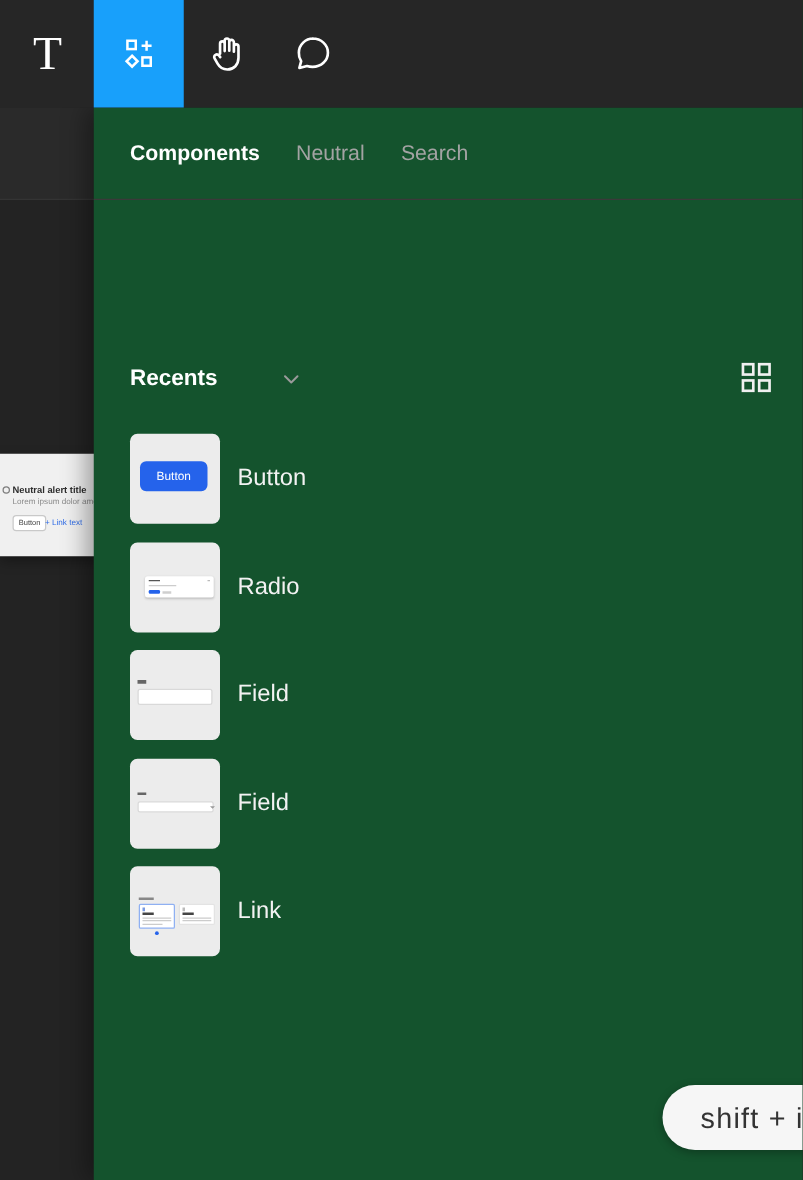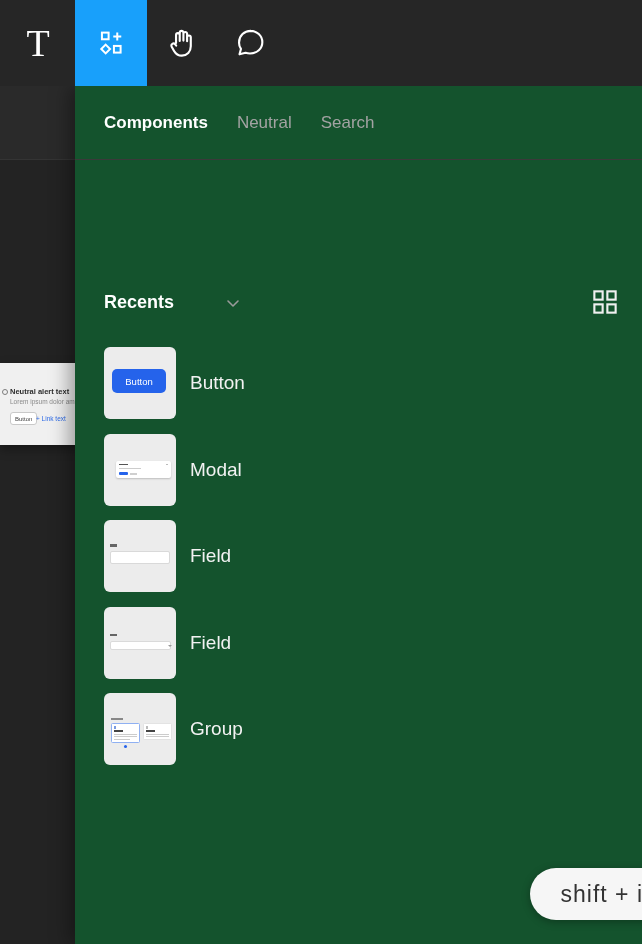--- a/index.html
+++ b/index.html
@@ -162,21 +162,21 @@
       <svg width="34" height="34" viewBox="0 0 24 24">
         <path d="M12 3.4c4.9 0 8.7 3.5 8.7 8s-3.8 8-8.7 8c-1.1 0-2.2-.2-3.1-.5L4.6 20l1-3.8a7.7 7.7 0 0 1-1.3-4.8c0-4.5 3.8-8 8-8z" fill="none" stroke="#fff" stroke-width="1.5" stroke-linejoin="round"></path>
       </svg>
     </div>
   </div>
 
   <div class="canvas-strip">
     <div class="canvas-band"></div>
     <div class="alert-card">
       <span class="alert-info-icon"></span>
-      <span class="alert-title">Neutral alert text</span>
+      <span class="alert-title">Neutral alert title</span>
       <span class="alert-body">Lorem ipsum dolor amet consec</span>
       <span class="alert-btn">Button</span>
       <span class="alert-link">+ Link text</span>
     </div>
   </div>
 
   <div class="panel">
 
     <div class="tabbar">
       <span class="tab active">Components</span>
@@ -224,21 +224,21 @@
       <div class="item-row">
         <div class="thumb">
           <div class="abs tb-dialog">
             <span class="bar md-title"></span>
               <span class="bar md-x"></span>
             <span class="bar md-body"></span>
               <span class="bar md-btn"></span>
             <span class="bar md-btn2"></span>
           </div>
         </div>
-        <span class="item-label">Modal</span>
+        <span class="item-label">Radio</span>
       </div>
 
       <div class="item-row">
         <div class="thumb">
           <span class="abs fl-label"></span>
           <span class="abs fl-input"></span>
         </div>
         <span class="item-label">Field</span>
       </div>
 
@@ -263,21 +263,21 @@
               <span class="bar gc-l3"></span>
           </div>
           <div class="abs gr-card2">
             <span class="bar gc-ic2"></span>
               <span class="bar gc-title"></span>
             <span class="bar gc-l1"></span>
               <span class="bar gc-l2"></span>
           </div>
           <span class="abs gr-dot"></span>
         </div>
-        <span class="item-label">Group</span>
+        <span class="item-label">Link</span>
       </div>
 
 
     </div>
 
     <div class="shortcut-pill">
       <span>shift + i</span>
     </div>
 
   </div>

